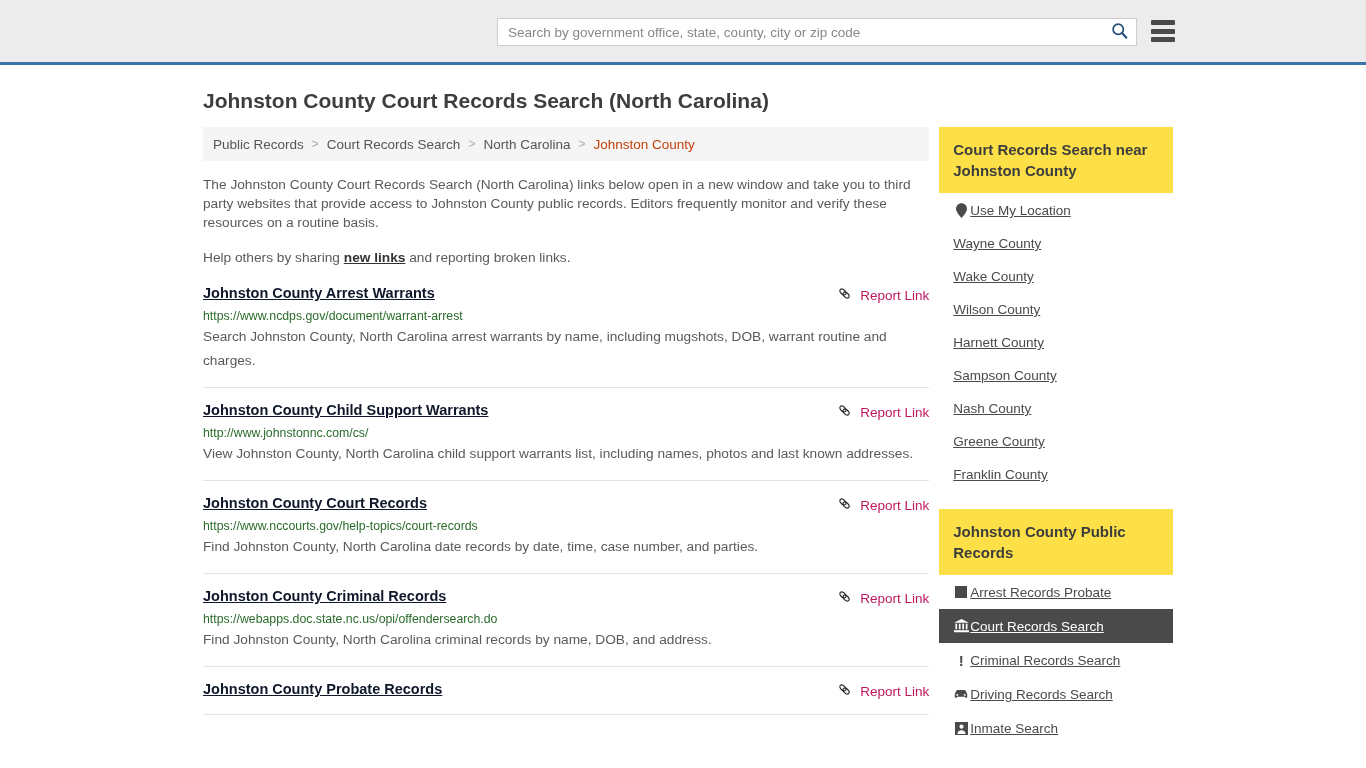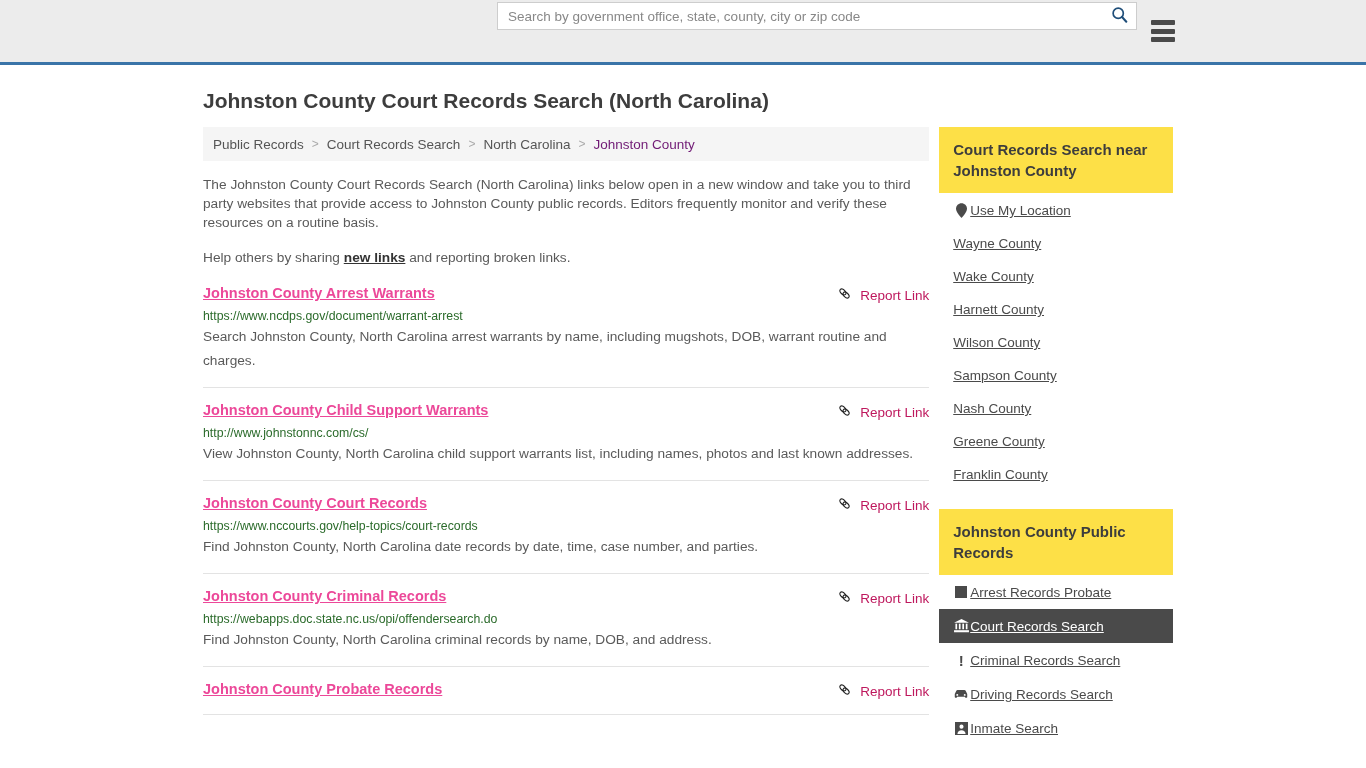--- a/index.html
+++ b/index.html
@@ -40,21 +40,21 @@
     letter-spacing: -0.2px;
     white-space: nowrap;
     font-family: "Liberation Sans", sans-serif;
   }
   .logo-text .t-county { color: #2b2b2b; }
   .logo-text .t-office { color: #1f63ab; font-weight: bold; }
   .logo-text .t-org { color: #4a4a4a; font-size: 15px; }
 
   .search-wrap {
     position: absolute;
-    left: 497px; top: 2px;
+    left: 497px; top: 18px;
     width: 640px; height: 28px;
     background: #ffffff;
     border: 1px solid #cdcdcd;
     display: flex; align-items: center;
   }
   .search-input {
     border: 0; outline: 0; background: transparent;
     flex: 1;
     height: 100%;
     padding: 0 10px;
@@ -111,21 +111,21 @@
   }
   .breadcrumb a {
     color: #555555;
     text-decoration: none;
   }
   .breadcrumb .sep {
     color: #aaaaaa;
     margin: 0 8px;
     font-size: 12px;
   }
-  .breadcrumb .current { color: #701a75; }
+  .breadcrumb .current { color: #c2410c; }
 
   
   .intro p {
     font-size: 13.7px;
     line-height: 19px;
     color: #5a5a5a;
     margin: 16px 0 0 0;
   }
   .intro p:first-child { margin-top: 14px; }
   .intro a {
@@ -143,21 +143,21 @@
     position: relative;
   }
   .result:first-child { margin-top: 0; }
   .result-head {
     display: flex; align-items: flex-start;
     justify-content: space-between;
   }
   .result-title {
     font-size: 14.5px;
     font-weight: bold;
-    color: #ec4899;
+    color: #0f172a;
     text-decoration: underline;
     cursor: pointer;
   }
   .report-link {
     display: flex; align-items: center; gap: 8px;
     color: #be185d;
     font-size: 13.5px;
     cursor: pointer;
     white-space: nowrap;
     padding-top: 1px;
@@ -362,24 +362,24 @@
               </span>
               <a href="#">Use My Location</a>
             </li>
             <li>
               <a href="#">Wayne County</a>
             </li>
             <li>
               <a href="#">Wake County</a>
             </li>
             <li>
+              <a href="#">Wilson County</a>
+            </li>
+            <li>
               <a href="#">Harnett County</a>
-            </li>
-            <li>
-              <a href="#">Wilson County</a>
             </li>
             <li>
               <a href="#">Sampson County</a>
             </li>
             <li>
               <a href="#">Nash County</a>
             </li>
             <li>
               <a href="#">Greene County</a>
             </li>

